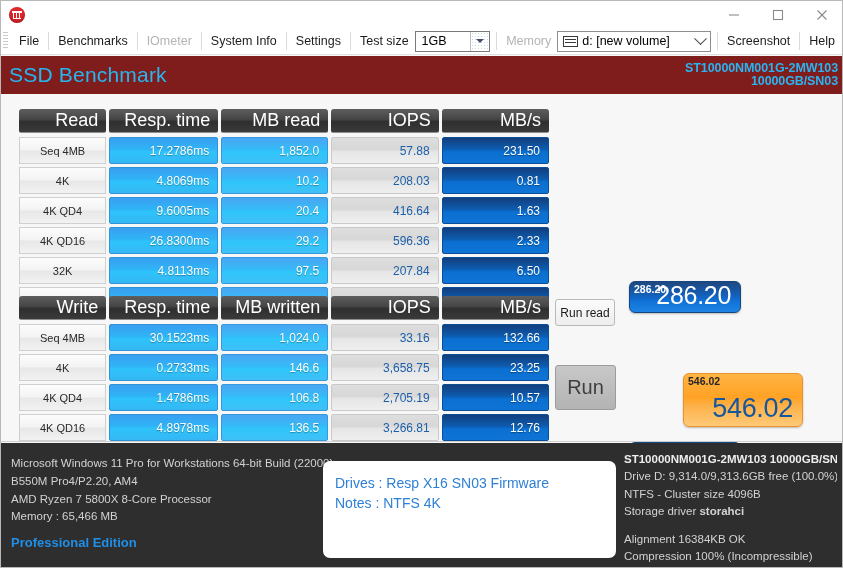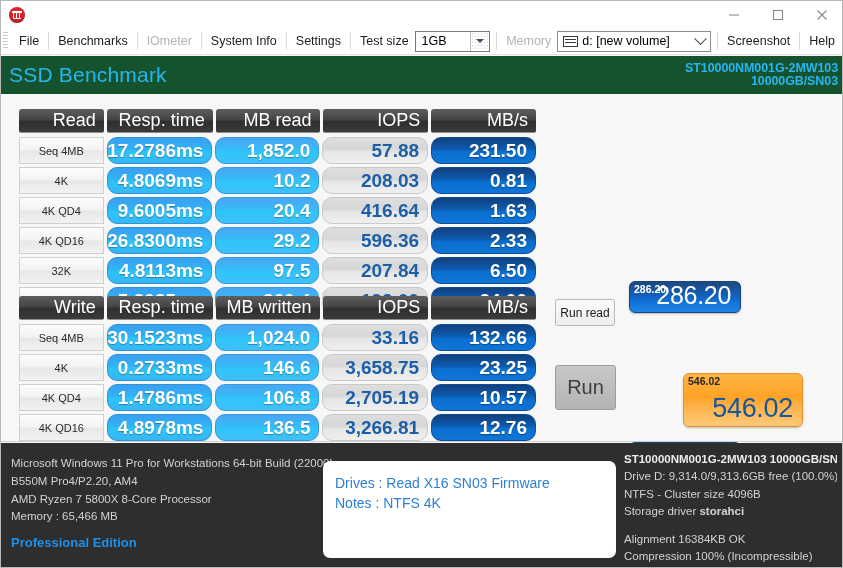--- a/index.html
+++ b/index.html
@@ -106,21 +106,21 @@
     position: relative;
   }
   .drive-ico::after {
     content: ""; position: absolute; left: 1px; top: 2px; right: 1px; bottom: 2px;
     background: repeating-linear-gradient(to bottom, #3a3a3a 0 1px, #fff 1px 3px);
   }
 
   
   .banner {
     position: absolute; left: 0; top: 55px; width: 843px; height: 38px;
-    background: #14532d;
+    background: #7f1d1d;
     display: flex; align-items: center;
   }
   .banner-title {
     font-size: 21px; color: #27b6f0; margin-left: 8px;
     font-family: "Liberation Sans", sans-serif;
     letter-spacing: .2px;
   }
   .banner-right {
     margin-left: auto; margin-right: 6px; text-align: right;
     line-height: 1.08;
@@ -140,25 +140,25 @@
   .tbl { position: absolute; left: 18px; width: 530px; }
   .tbl.read  { top: 15px; }
   .tbl.write { top: 202px; }
 
   .row { display: flex; height: 27px; margin-bottom: 3px; }
   .hdr-row { height: 24px; margin-bottom: 4px; }
 
   .cell {
     margin-right: 3px; display: flex; align-items: center;
     justify-content: flex-end; padding-right: 8px;
-    font-size: 19px; font-weight: bold;
-    border-radius: 10px;
+    font-size: 12px; font-weight: normal;
+    border-radius: 2px;
     overflow: hidden; white-space: nowrap;
   }
-  .cell:last-child { margin-right: 13px; padding-left: 22px; }
+  .cell:last-child { margin-right: 0; padding-left: 22px; }
 
   .c0 { width: 88px; }
   .c1 { width: 110px; }
   .c2 { width: 108px; }
   .c3 { width: 108px; padding-left: 40px; }
   .c4 { width: 108px; }
 
   .hdr {
     background: linear-gradient(#5e5e5e 0%, #454545 45%, #2f2f2f 55%, #3a3a3a 100%);
     color: #ffffff; font-size: 18px; font-weight: normal;
@@ -473,17 +473,17 @@
         <span>Storage driver</span>
         <span class="drv">storahci</span>
       </div>
       <div class="gap"></div>
       <div>Alignment 16384KB OK</div>
       <div>Compression 100% (Incompressible)</div>
     </div>
   </div>
 
   <div class="notes">
-    <div>Drives : Read X16 SN03 Firmware</div>
+    <div>Drives : Resp X16 SN03 Firmware</div>
     <div>Notes : NTFS 4K</div>
   </div>
 
 </div>
 
 </body></html>

